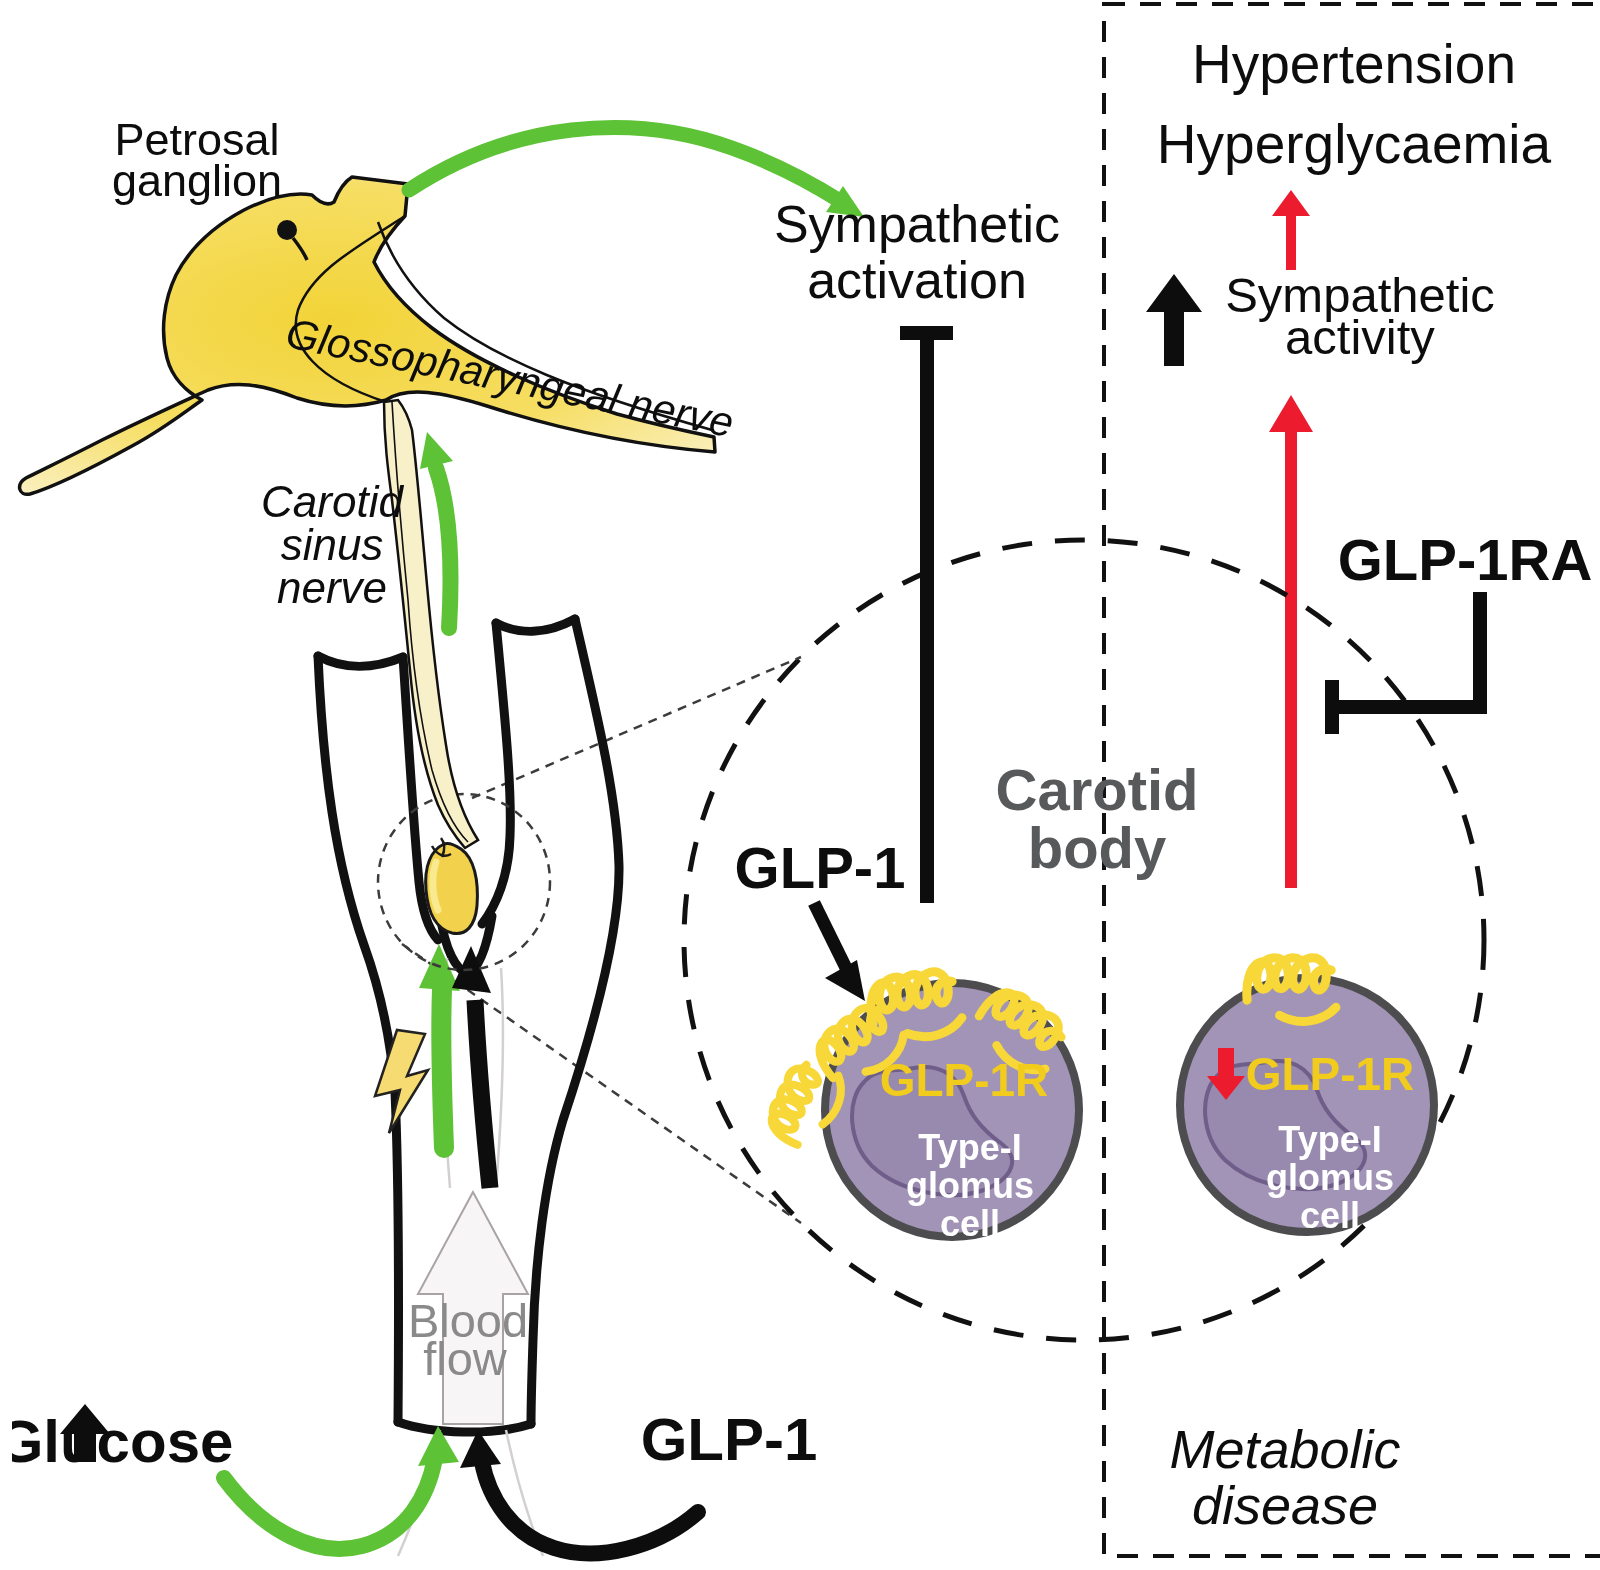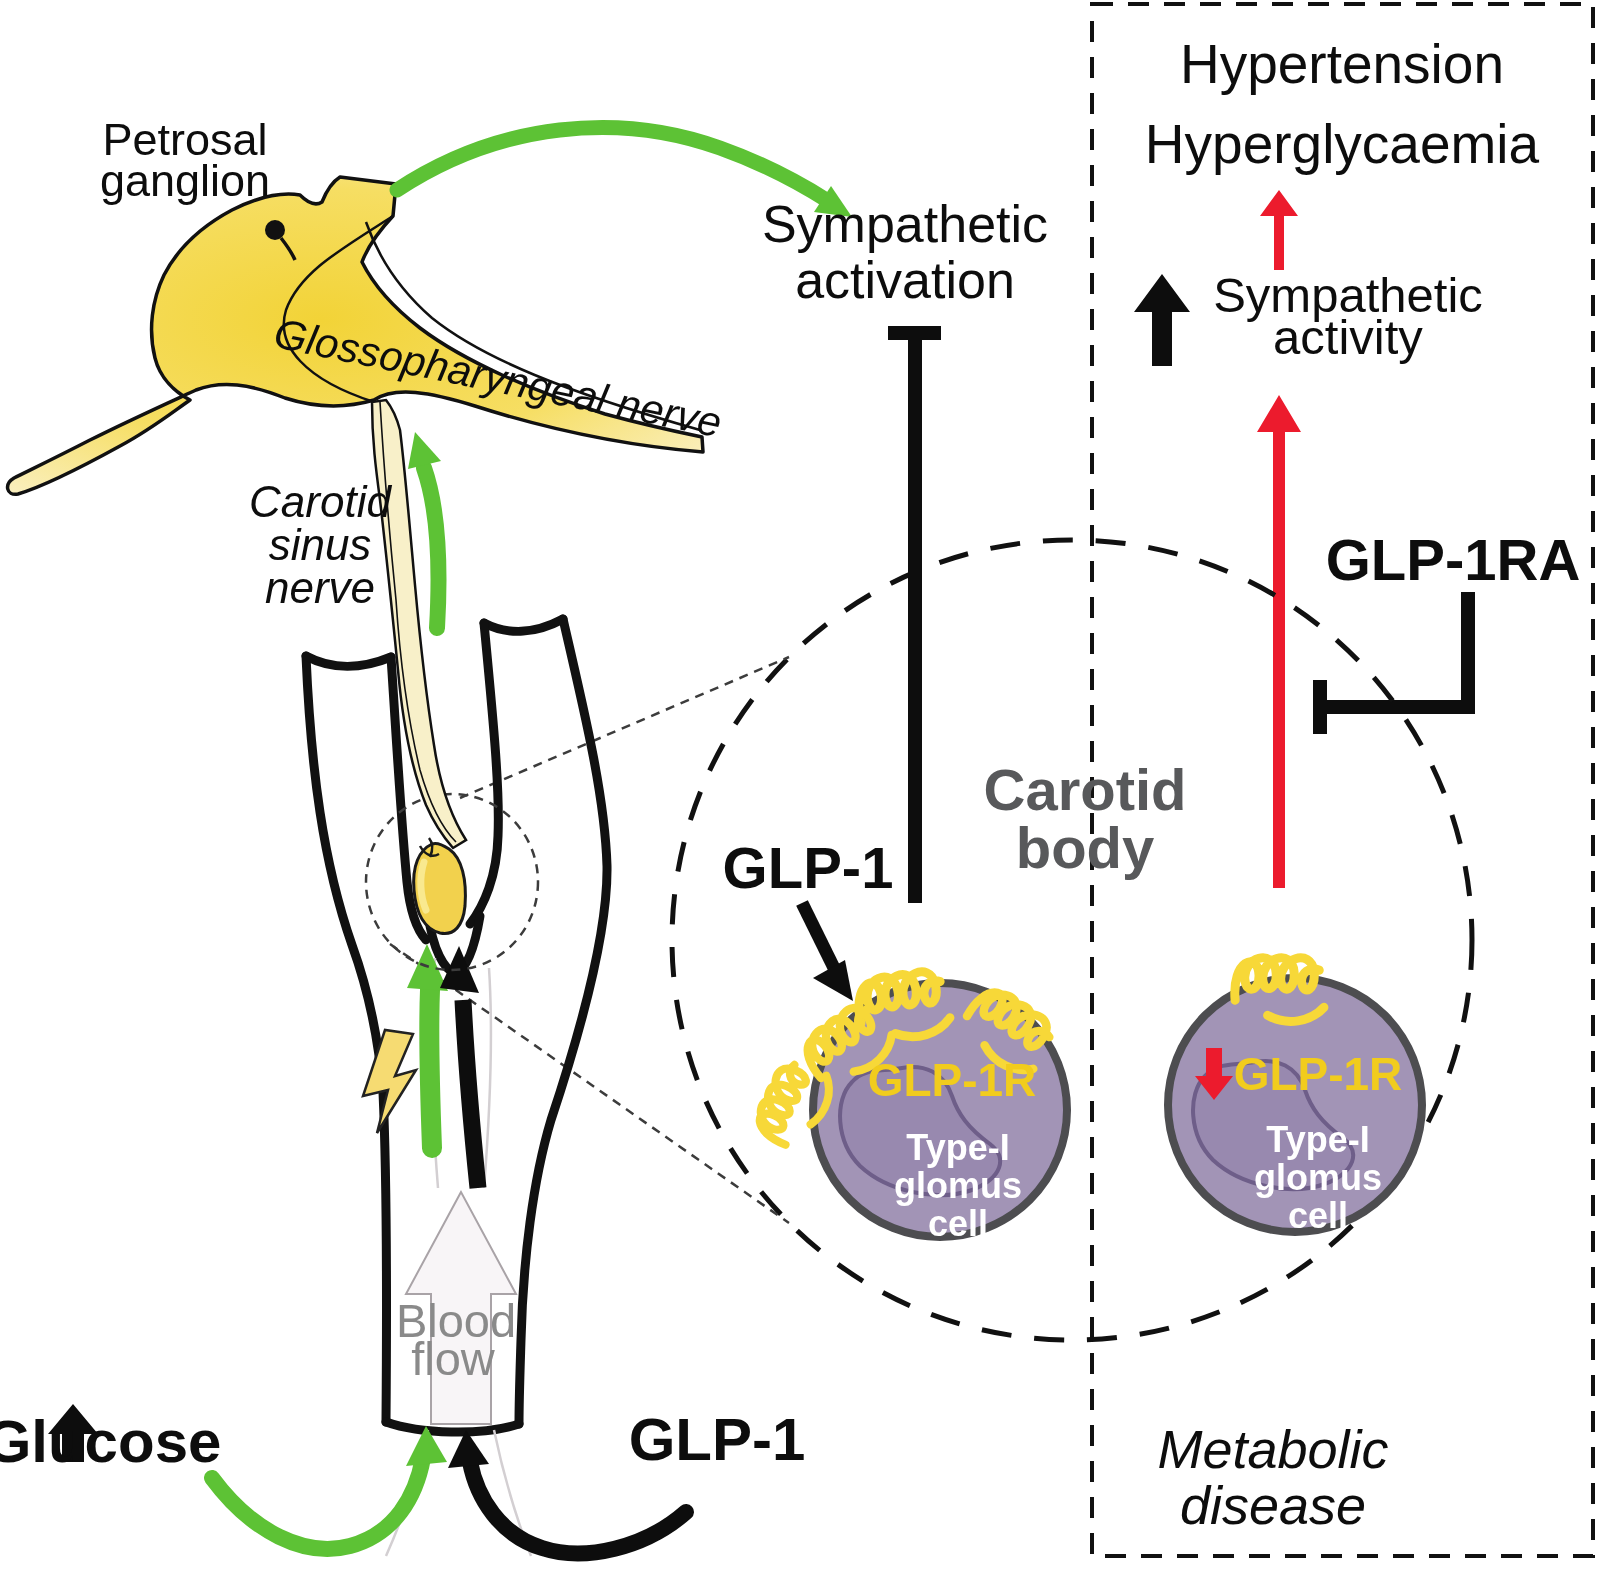--- a/index.html
+++ b/index.html
@@ -1,16 +1,16 @@
 <!DOCTYPE html>
 <html><head>
 <meta charset="utf-8">
 <style>
   html,body { margin:0; padding:0; background:#ffffff; }
-  .stage { width:1316px; height:1570px; position:relative; background:#fff; }
+  .stage { width:1316px; height:1570px; position:relative; background:#fff;padding-left:12px; }
   svg { display:block; }
   .lbl { font-family:"Liberation Sans","DejaVu Sans",sans-serif; fill:#0d0d0d; text-anchor:middle; }
   .b   { font-weight:700; }
   .i   { font-style:italic; }
   .gray-lbl  { fill:#58595b; }
   .flow-lbl  { fill:#8a8a8a; }
   .yellow-lbl{ fill:#f1cc1d; }
   .white-lbl { fill:#ffffff; }
   .vessel { fill:none; stroke:#111; stroke-width:9; stroke-linecap:round; }
   .thinfiber { fill:none; stroke:#111; stroke-width:2.5; }

